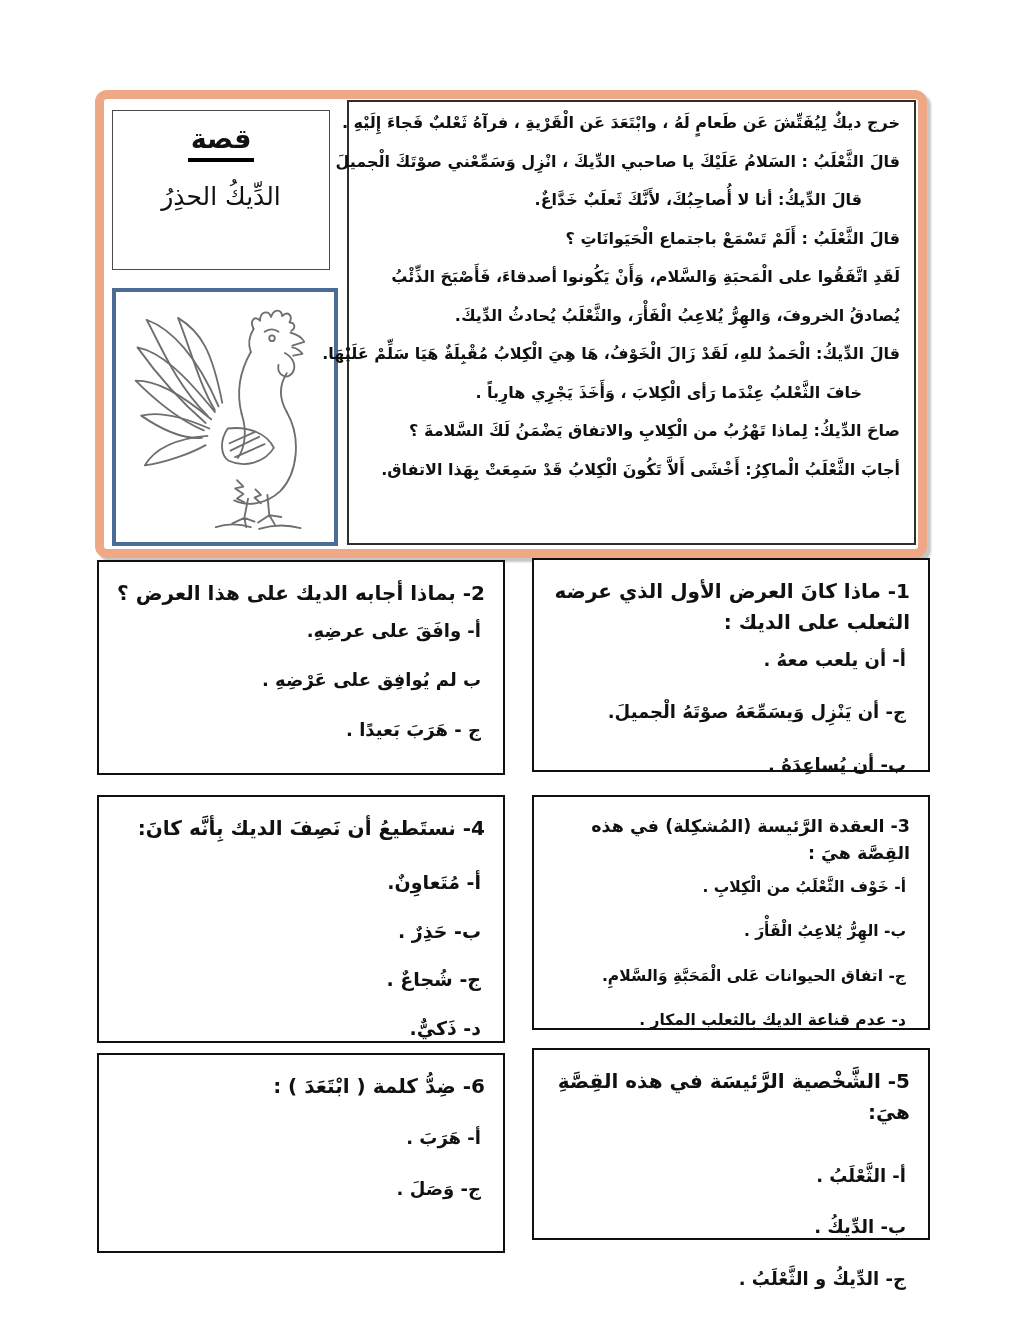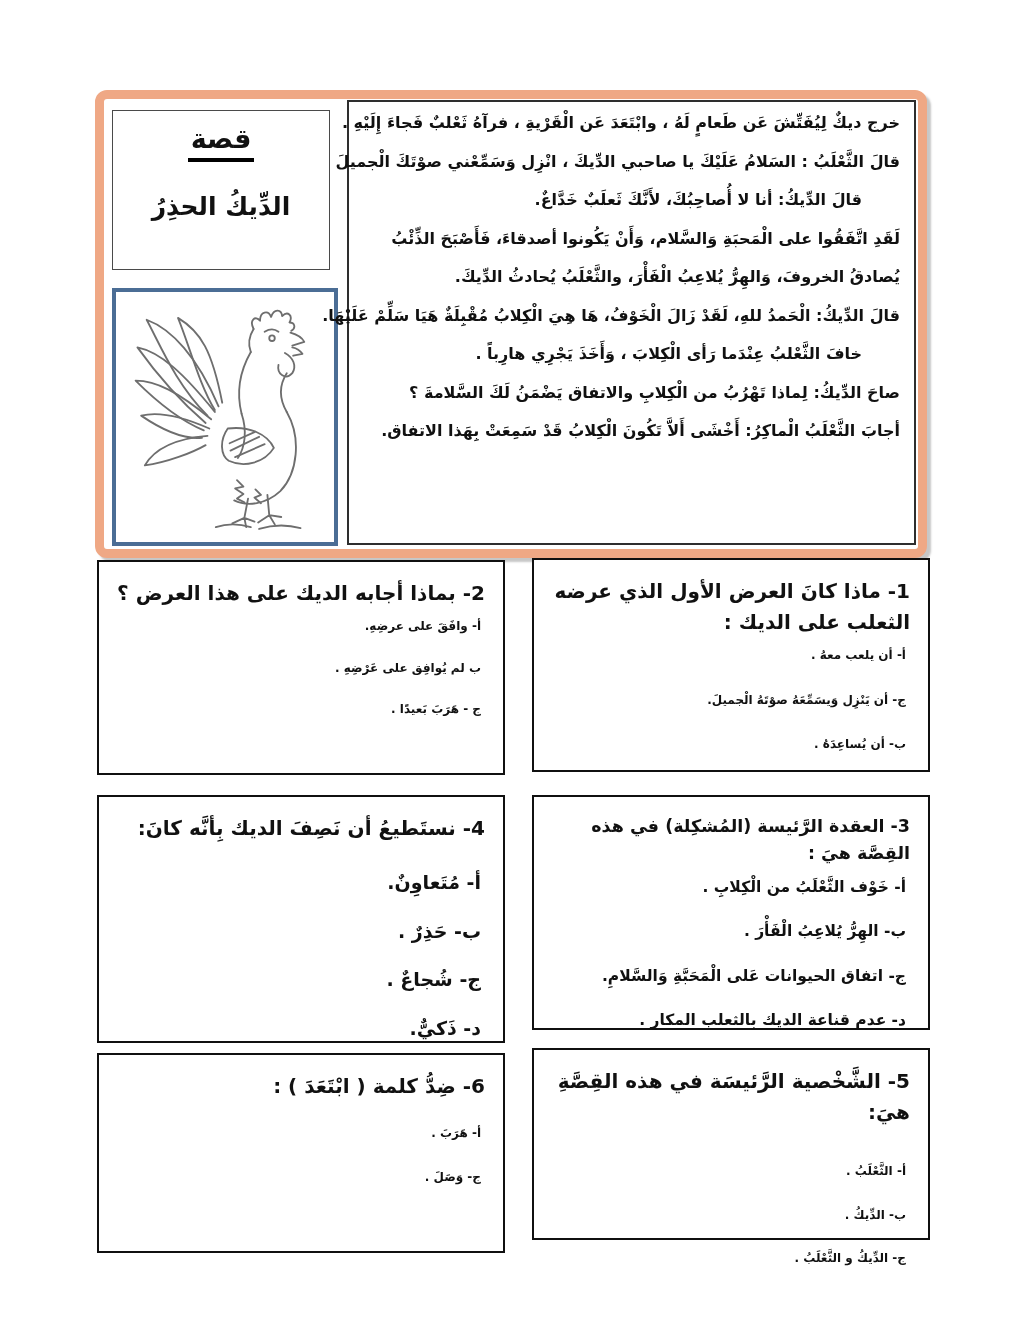--- a/index.html
+++ b/index.html
@@ -25,21 +25,21 @@
     box-sizing:border-box;border:1px solid #4a4a4a;background:#fff;
     text-align:center;
   }
   .title-card .kicker{
     display:inline-block;margin-top:12px;
     font-size:27px;font-weight:bold;
     border-bottom:4px solid #000;padding:0 3px 3px;
     line-height:1.2;
   }
   .title-card .story-title{
-    margin-top:30px;font-size:25px;font-weight:bold;
+    margin-top:20px;font-size:25px;font-weight:normal;
   }
   .rooster-box{
     position:absolute;left:112px;top:288px;width:226px;height:258px;
     box-sizing:border-box;border:4px solid #4b6d95;background:#fff;
     display:flex;align-items:center;justify-content:center;
   }
   .rooster-box svg{width:212px;height:244px;}
   .story-box{
     position:absolute;left:347px;top:100px;width:569px;height:445px;
     box-sizing:border-box;border:2px solid #2e2e2e;background:#fff;
@@ -61,21 +61,21 @@
   .q3{left:532px;top:795px;width:398px;height:235px;}
   .q4{left:97px; top:795px;width:408px;height:248px;}
   .q5{left:532px;top:1048px;width:398px;height:192px;}
   .q6{left:97px; top:1053px;width:408px;height:200px;}
   .q-heading{
     margin:4px 2px 10px;font-size:20px;font-weight:bold;line-height:1.55;
     text-align:right;
   }
   .q3 .q-heading{font-size:17.5px;}
   .opt{
-    margin:0 6px 26px;font-size:12px;font-weight:bold;text-align:right;
+    margin:0 6px 26px;font-size:18px;font-weight:bold;text-align:right;
     line-height:1.3;
   }
   .q1 .opt{margin-bottom:29px;}
   .q4 .opt{font-size:19px;margin-bottom:24px;}
   .q3 .opt{margin-bottom:24px;font-size:15.5px;}
   .q5 .opt{margin-bottom:28px;}
   .q6 .opt{margin-bottom:28px;}
   .q6 .q-heading{margin-bottom:24px;}
   .q5 .q-heading{margin-bottom:36px;}
   .q4 .q-heading{margin-bottom:26px;}
@@ -131,20 +131,21 @@
 
       <path d="M105,247 q18,-6 38,0"></path>
       <path d="M152,249 q22,-7 45,-1"></path>
     </svg>
   </div>
 
   <div class="story-box">
     <p class="story-line">خرج ديكٌ لِيُفَتِّشَ عَن طَعامٍ لَهُ ، وابْتَعَدَ عَن الْقَرْيةِ ، فرآهُ ثَعْلبٌ فَجاءَ إِلَيْهِ .</p>
     <p class="story-line">قالَ الثَّعْلَبُ : السَلامُ عَلَيْكَ يا صاحبي الدِّيكَ ، انْزِل وَسَمِّعْني صوْتَكَ الْجميلَ</p>
     <p class="story-line indent">قالَ الدِّيكُ: أنا لا أُصاحِبُكَ، لأَنَّكَ ثَعلَبٌ خَدَّاعٌ.</p>
+    <p class="story-line">قالَ الثَّعْلَبُ : أَلَمْ تَسْمَعْ باجتماع الْحَيَوانَاتِ ؟</p>
     <p class="story-line">لَقَدِ اتَّفَقُوا على الْمَحبَةِ وَالسَّلام، وَأَنْ يَكُونوا أصدقاءَ، فَأَصْبَحَ الذِّئْبُ</p>
     <p class="story-line">يُصادقُ الخروفَ، وَالهِرُّ يُلاعِبُ الْفَأْرَ، والثَّعْلَبُ يُحادثُ الدِّيكَ.</p>
     <p class="story-line">قالَ الدِّيكُ: الْحَمدُ للهِ، لَقَدْ زَالَ الْخَوْفُ، هَا هِيَ الْكِلابُ مُقْبِلَةٌ هَيَا سَلِّمْ عَلَيْهَا.</p>
     <p class="story-line indent">خافَ الثَّعْلبُ عِنْدَما رَأى الْكِلابَ ، وَأَخَذَ يَجْرِي هارِباً .</p>
     <p class="story-line">صاحَ الدِّيكُ: لِماذا تَهْرُبُ من الْكِلابِ والاتفاق يَضْمَنُ لَكَ السَّلامةَ ؟</p>
     <p class="story-line">أجابَ الثَّعْلَبُ الْماكِرُ: أَخْشَى أَلاَّ تَكُونَ الْكِلابُ قَدْ سَمِعَتْ بِهَذا الاتفاق.</p>
   </div>
 
   <div class="qbox q1">
     <p class="q-heading">1- ماذا كانَ العرض الأول الذي عرضه الثعلب على الديك :</p>

